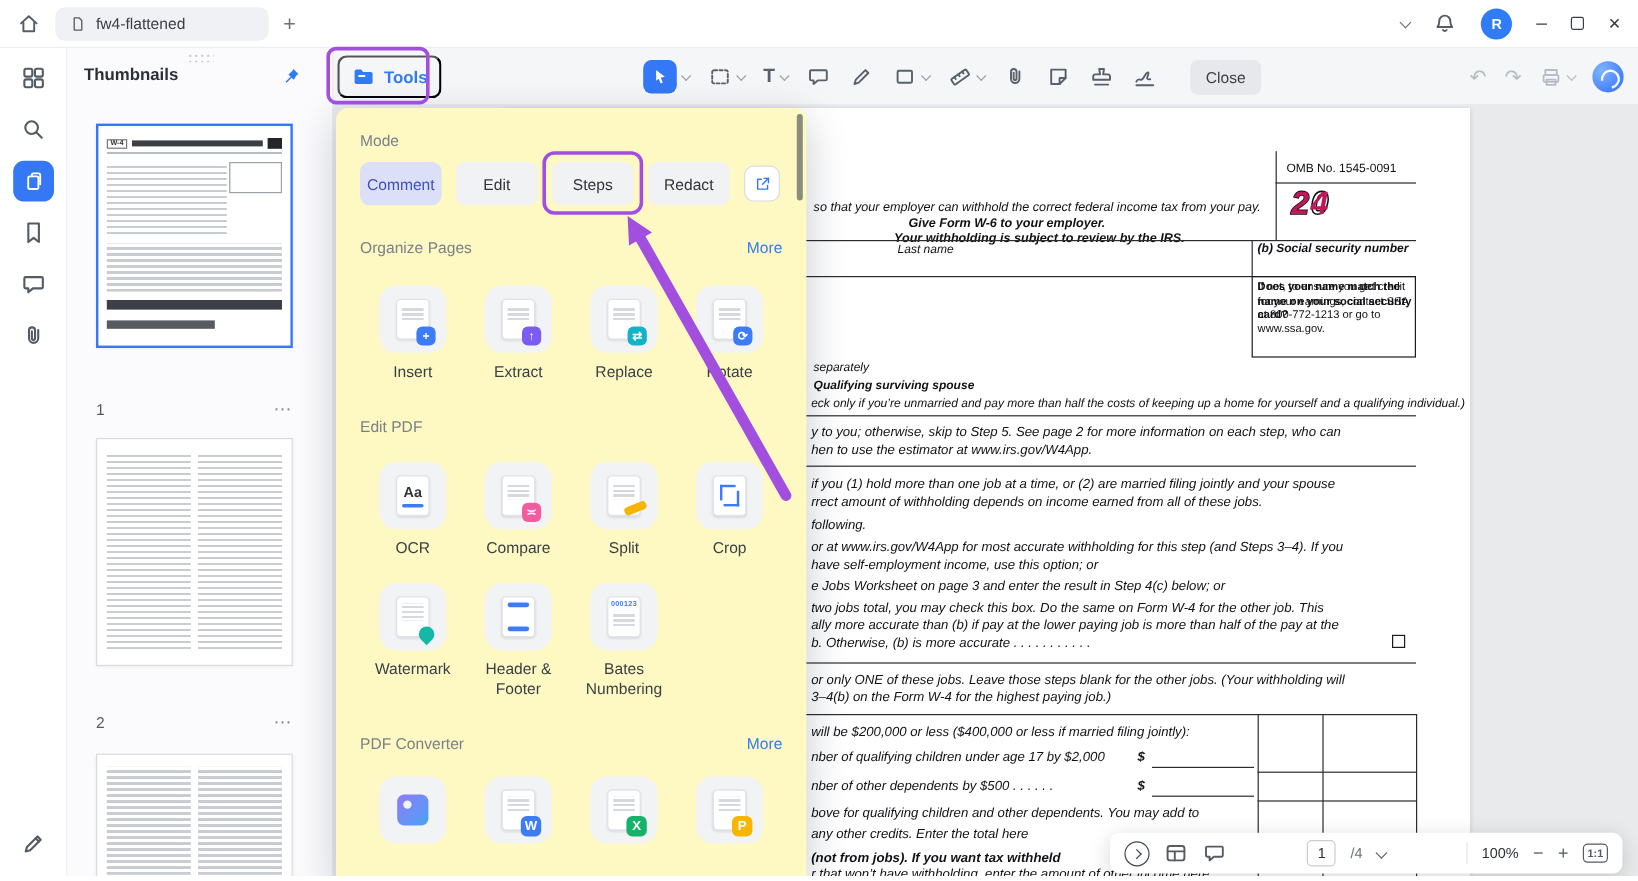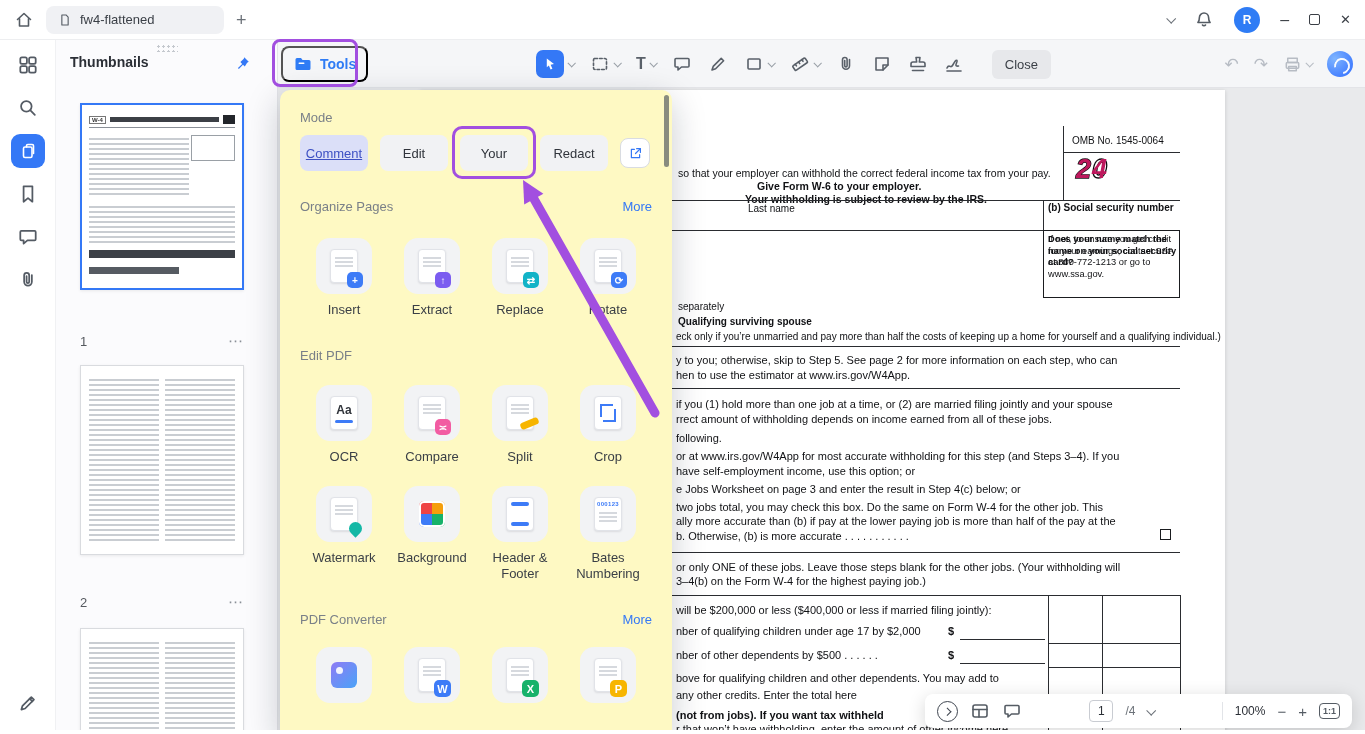--- a/index.html
+++ b/index.html
@@ -55,21 +55,21 @@
   .t-letter { font-size:16px; font-weight:bold; color:#596069; }
   .close-btn { margin-left:12px; background:#E7E8EB; border:none; border-radius:6px; padding:7px 13px; font-size:13px; color:#3A3F46; font-family:inherit; }
   .right-group { position:absolute; right:12px; top:40px; height:48px; display:flex; align-items:center; gap:15px; z-index:7; }
   .dim { color:#B7BCC4; font-size:17px; }
   .ai { width:26px; height:26px; border-radius:50%; background:radial-gradient(circle at 30% 30%, #7FB5FF, #2E6BFF); position:relative; }
   .ai::after { content:""; position:absolute; left:7px; top:7px; width:12px; height:12px; border-radius:50%; border:2.5px solid rgba(255,255,255,.95); border-bottom-color:transparent; transform:rotate(35deg); }
 
   
   .page { position:absolute; left:420px; top:90px; width:805px; height:644px; background:#fff; box-shadow:0 1px 4px rgba(0,0,0,.15); z-index:1; overflow:hidden; }
   .page * { position:absolute; }
-  .d { font-size:11px; color:#101114; white-space:nowrap; }
+  .d { font-size:11px; color:#101114; white-space:nowrap;font-style:italic; }
   .s { font-size:10.5px; }
   .sm { font-size:10px; }
   .b { font-weight:bold; }
   .doc-title { font-size:17.5px; font-weight:bold; color:#0B0C0E; white-space:nowrap; }
   .omb { font-size:10px; color:#101114; white-space:nowrap; }
   .year { font-style:italic; font-weight:bold; font-size:27px; letter-spacing:1px; white-space:nowrap; }
   .y-outline { color:transparent; -webkit-text-stroke:1.3px #0B0C0E; }
   .y-bold { color:#be185d; }
   .hl { height:1px; background:#2A2C30; }
   .vl { width:1px; background:#2A2C30; }
@@ -78,21 +78,21 @@
   .cbx { width:11px; height:11px; border:1.3px solid #1A1C1F; background:#fff; }
 
   
   .tools-panel { position:absolute; left:280px; top:90px; width:392px; height:644px; background:#fef9c3; border-radius:10px 10px 0 0; box-shadow:0 10px 34px rgba(15,23,42,.22); z-index:30; padding:20px 20px 0; overflow:hidden; }
   .p-scroll { position:absolute; right:3px; top:5px; width:5px; height:72px; border-radius:3px; background:#4A515B; opacity:.65; }
   .sec-label { font-size:13px; color:#7A8088; }
   .sec-row { display:flex; justify-content:space-between; align-items:center; }
   .more { font-size:13px; color:#3478F6; }
   .mode-row { display:flex; gap:12px; margin-top:10px; align-items:center; }
   .mode-btn { width:68px; height:36px; border-radius:8px; border:none; font-size:13px; font-family:inherit; display:flex; align-items:center; justify-content:center; background:#F1F2F4; color:#30343B; }
-  .mode-btn.active { background:#DBDFF8; color:#3D50C3;text-decoration:underline; }
+  .mode-btn.active { background:#DBDFF8; color:#3D50C3; }
   .ext-btn { width:30px; height:30px; border-radius:8px; border:1px solid #D9DCE1; background:#fff; display:flex; align-items:center; justify-content:center; color:#3478F6; }
   .tool-grid { display:grid; grid-template-columns:repeat(4,1fr); margin-top:24px; row-gap:20px; }
   .tool-item { display:flex; flex-direction:column; align-items:center; }
   .tile { width:56px; height:56px; border-radius:14px; background:#F2F3F5; display:flex; align-items:center; justify-content:center; }
   .tool-label { margin-top:8px; font-size:13px; color:#3A3F46; text-align:center; line-height:1.25; max-width:86px; }
   .sec-gap1 { margin-top:28px; }
   .sec-gap2 { margin-top:30px; }
 
   
   .mini { width:28px; height:34px; background:#fff; border:1px solid #E1E3E8; border-radius:4px; position:relative; box-shadow:0 1px 2px rgba(16,24,40,.10); }
@@ -347,21 +347,21 @@
           <rect x="3.5" y="8" width="13" height="6" rx="1"></rect>
           <rect x="6" y="12" width="8" height="4.5"></rect>
         </svg>
       <span class="chev" style="border-color:#B7BCC4"></span>
     </span>
     <span class="ai"></span>
   </div>
 
   <div class="page">
     <div class="vl" style="left:643px;top:36px;height:74px"></div>
-    <div class="omb" style="left:652px;top:45px">OMB No. 1545-0064</div>
+    <div class="omb" style="left:652px;top:45px">OMB No. 1545-0091</div>
     <div class="hl" style="left:643px;top:62px;width:117px"></div>
     <div class="year" style="left:656px;top:64px">
       <span class="y-outline">20</span>
         <span class="y-bold">24</span>
     </div>
     <p class="d s" style="left:258px;top:77px">so that your employer can withhold the correct federal income tax from your pay.</p>
     <p class="d s b" style="left:337px;top:90px">Give Form W-6 to your employer.</p>
     <p class="d s b" style="left:325px;top:103px">Your withholding is subject to review by the IRS.</p>
     <div class="hl" style="left:0;top:110px;width:760px"></div>
     <p class="d sm" style="left:328px;top:113px">Last name</p>
@@ -411,21 +411,21 @@
     <div class="hl" style="left:628px;top:577px;width:132px"></div>
   </div>
 
   <div class="tools-panel">
     <div class="p-scroll"></div>
 
     <div class="sec-label">Mode</div>
     <div class="mode-row">
       <button class="mode-btn active">Comment</button>
       <button class="mode-btn">Edit</button>
-      <button class="mode-btn">Your</button>
+      <button class="mode-btn">Steps</button>
       <button class="mode-btn">Redact</button>
       <button class="ext-btn">
         <svg class="ic" viewBox="0 0 20 20" style="width:15px;height:15px;stroke:#3478F6">
             <path d="M8.5 4.5H4.5v11h11v-4"></path>
             <path d="M11.5 3.5h5v5"></path>
             <path d="m16.5 3.5-6.5 6.5"></path>
           </svg>
       </button>
     </div>
 
@@ -513,26 +513,20 @@
         <div class="tool-label">Crop</div>
       </div>
       <div class="tool-item">
         <div class="tile">
             <div class="mini">
               <div class="mini-lines"></div>
               <div class="drop"></div>
             </div>
           </div>
         <div class="tool-label">Watermark</div>
-      </div>
-      <div class="tool-item">
-        <div class="tile">
-            <div class="mosaic"></div>
-          </div>
-        <div class="tool-label">Background</div>
       </div>
       <div class="tool-item">
         <div class="tile">
             <div class="mini">
               <div class="hf-top"></div>
               <div class="hf-bot"></div>
             </div>
           </div>
         <div class="tool-label">Header &amp; Footer</div>
       </div>

